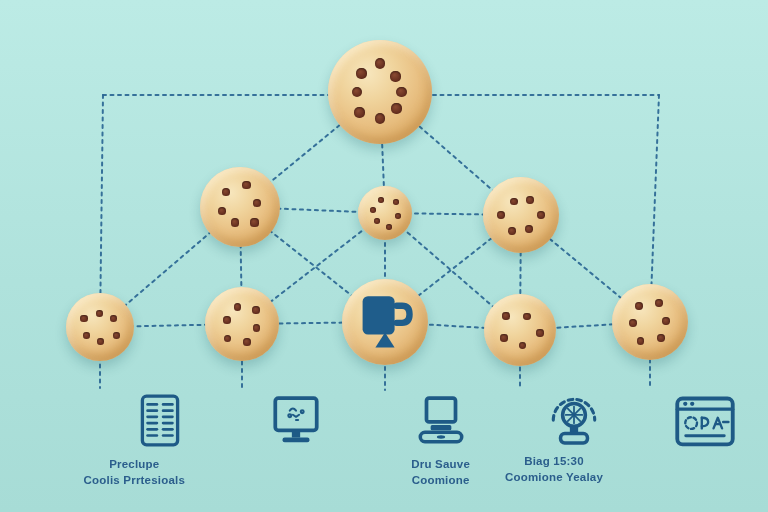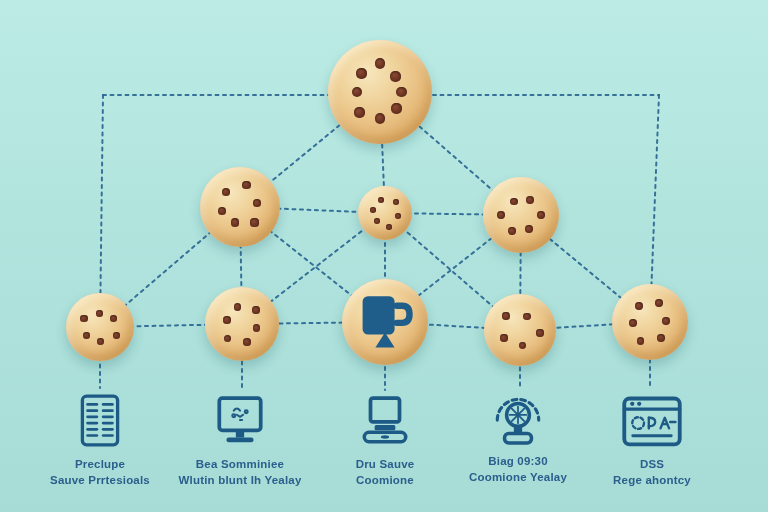--- a/index.html
+++ b/index.html
@@ -6,21 +6,21 @@
   body{width:768px;height:512px;overflow:hidden;font-family:"Liberation Sans",sans-serif;}
   #canvas{position:relative;width:768px;height:512px;background:linear-gradient(180deg,#bcebe5 0%,#afe2dc 55%,#a7dcd6 100%);overflow:hidden;}
   #edges-svg{position:absolute;left:0;top:0;width:768px;height:512px;}
   .cookie{position:absolute;border-radius:50%;
     background:radial-gradient(circle at 38% 32%, #f7e6bd 0%, #f0d49d 28%, #e9c184 52%, #dfae68 76%, #cf9750 100%);
     box-shadow:0 6px 12px rgba(20,80,90,.22), inset -3px -6px 10px rgba(170,115,50,.35), inset 3px 4px 8px rgba(255,245,220,.75);}
   .chip{position:absolute;border-radius:46%;
     background:radial-gradient(circle at 40% 35%, #8a4a32 0%, #6b3322 55%, #572416 100%);
     box-shadow:inset 0 1px 2px rgba(0,0,0,.4);}
   .mug-wrap{position:absolute;left:50%;top:50%;transform:translate(-50%,-52%);line-height:0;}
-  .footer-item{position:absolute;width:170px;display:flex;flex-direction:column;align-items:center;text-align:center;}
+  .footer-item{position:absolute;width:170px;display:flex;flex-direction:column;align-items:flex-end;text-align:center;}
   .footer-icon{height:62px;display:flex;align-items:flex-end;justify-content:center;margin-bottom:7px;}
   .footer-label{font-size:11.5px;font-weight:bold;color:#2b5e8c;line-height:1.35;letter-spacing:.2px;}
   .ic{stroke:#1e5a86;fill:none;stroke-linecap:round;stroke-linejoin:round;}
   .icf{fill:#1e5a86;stroke:none;}
 </style>
 </head>
 <body>
 
 <div id="canvas">
   <svg id="edges-svg" xmlns="http://www.w3.org/2000/svg">
@@ -142,42 +142,38 @@
             <path d="M27 18 H36"></path>
             <path d="M27 24 H36"></path>
             <path d="M27 30 H36"></path>
             <path d="M27 36 H36"></path>
             <path d="M27 42 H36"></path>
         </g>
       </svg>
     </div>
     <div class="footer-label">
       <div>Preclupe</div>
-      <div>Sauve Prrtesioals</div>
+      <div>Coolis Prrtesioals</div>
     </div>
   </div>
 
   <div class="footer-item" style="left:155px;top:388px;">
     <div class="footer-icon">
       <svg width="58" height="56" viewBox="0 0 56 52">
         <rect class="ic" x="8" y="3" width="40" height="31" rx="3" stroke-width="3.6"></rect>
         <g class="ic" stroke-width="2">
           <path d="M22 15 q3 -4 6 0"></path>
             <path d="M25 19 l3 2 l3 -2"></path>
             <circle cx="22" cy="20" r="1.4"></circle>
             <circle cx="34" cy="16" r="1.4"></circle>
             <path d="M28 24 h2"></path>
         </g>
         <rect class="icf" x="24" y="34" width="8" height="7"></rect>
         <rect class="icf" x="15" y="41" width="26" height="4.5" rx="2"></rect>
       </svg>
-    </div>
-    <div class="footer-label">
-      <div>Bea Somminiee</div>
-      <div>Wlutin blunt Ih Yealay</div>
     </div>
   </div>
 
   <div class="footer-item" style="left:300px;top:388px;">
     <div class="footer-icon">
       <svg width="58" height="54" viewBox="0 0 56 52">
         <rect class="ic" x="14" y="2" width="28" height="23" rx="2.5" stroke-width="3.6"></rect>
         <rect class="icf" x="18" y="28" width="20" height="5" rx="1.5"></rect>
         <rect class="ic" x="8" y="35" width="40" height="9" rx="4.5" stroke-width="3.4"></rect>
         <ellipse class="icf" cx="28" cy="39.5" rx="4" ry="1.6"></ellipse>
@@ -202,21 +198,21 @@
           <path d="M28 26 L28 34"></path>
             <path d="M28 26 L22 32"></path>
             <path d="M28 26 L20 26"></path>
             <path d="M28 26 L22 20"></path>
         </g>
         <rect class="icf" x="24" y="37" width="8" height="7"></rect>
         <rect class="ic" x="15" y="44" width="26" height="9" rx="4" stroke-width="3.4"></rect>
       </svg>
     </div>
     <div class="footer-label">
-      <div>Biag 09:30</div>
+      <div>Biag 15:30</div>
       <div>Coomione Yealay</div>
     </div>
   </div>
 
   <div class="footer-item" style="left:567px;top:388px;">
     <div class="footer-icon">
       <svg width="64" height="56" viewBox="0 0 60 52">
         <rect class="ic" x="4" y="4" width="52" height="43" rx="5" stroke-width="3.6"></rect>
         <path class="ic" d="M4 14 H56" stroke-width="3"></path>
         <circle class="icf" cx="11.5" cy="9" r="2"></circle>
@@ -225,18 +221,14 @@
           <circle cx="17" cy="27" r="5.5" stroke-dasharray="3 2.5"></circle>
           <path d="M27 22 v10"></path>
             <path d="M27 22 q6 0 6 4 q0 4 -6 4"></path>
           <path d="M38 32 l4 -10 l4 10"></path>
             <path d="M40 28 h4"></path>
           <path d="M47 26 h5"></path>
         </g>
         <path class="ic" d="M12 39 H48" stroke-width="2.8"></path>
       </svg>
     </div>
-    <div class="footer-label">
-      <div>DSS</div>
-      <div>Rege ahontcy</div>
-    </div>
   </div>
 </div>
 
 </body></html>

